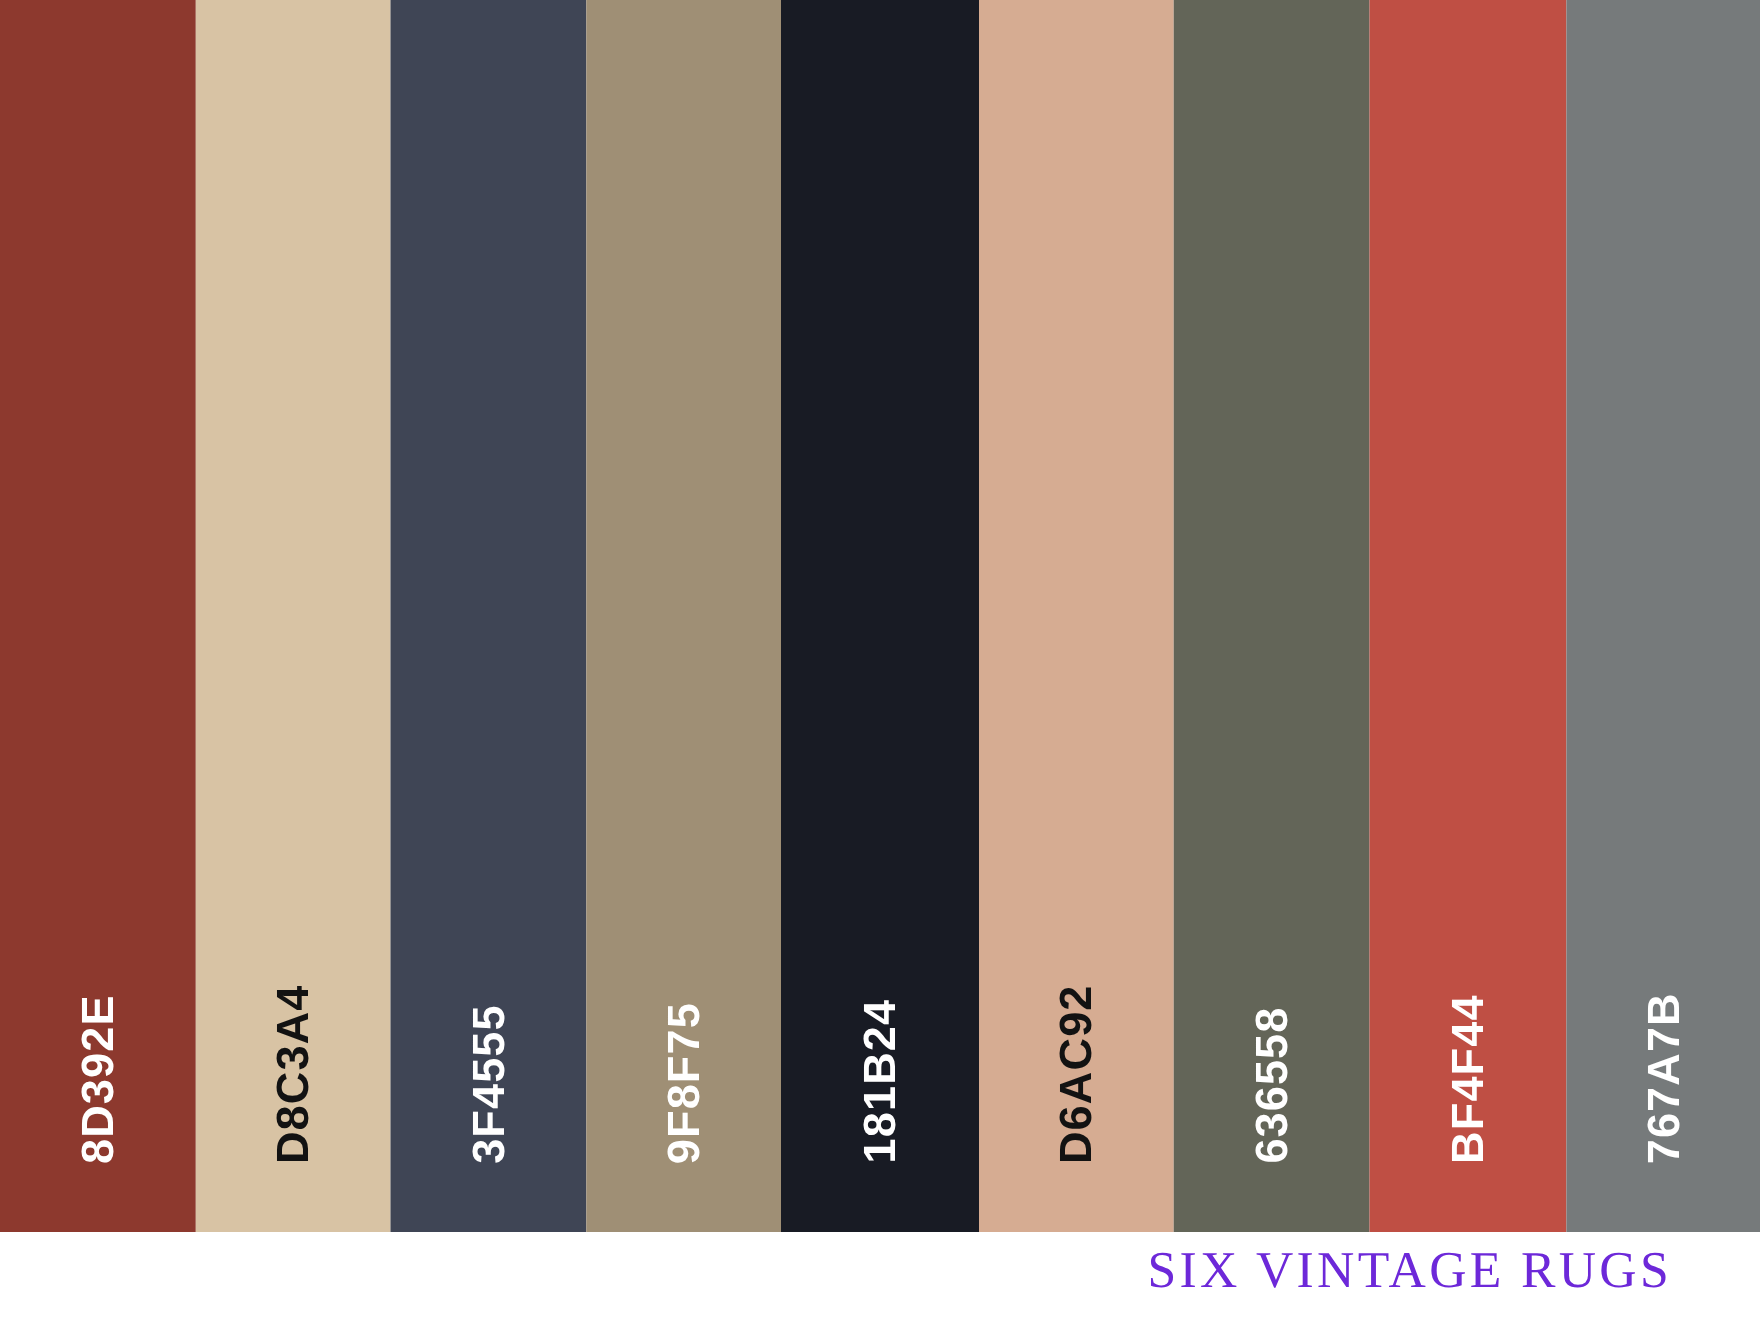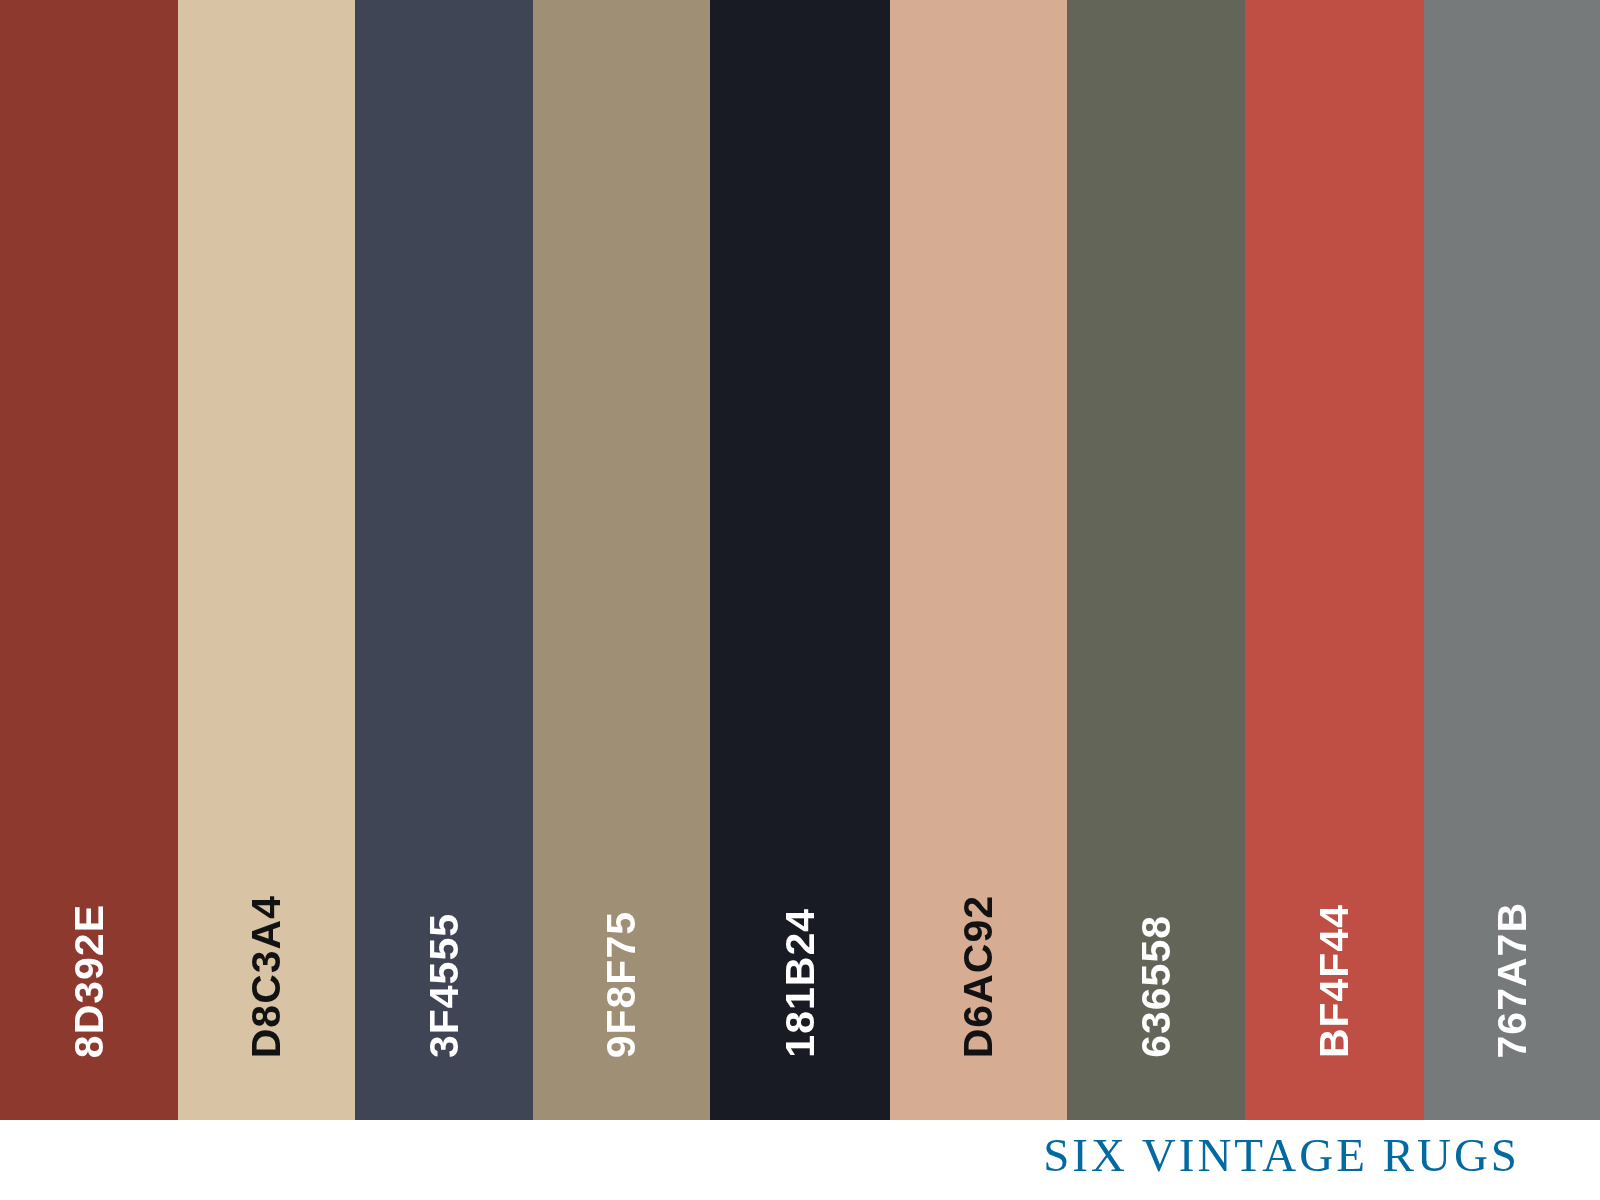--- a/index.html
+++ b/index.html
@@ -124,16 +124,16 @@
         </div>
       </div>
       <div class="swatch" style="width: 176px; background: rgb(118, 122, 123);">
         <div class="label-wrap">
           <span class="label-rot" style="color: rgb(255, 255, 255);">767A7B</span>
         </div>
       </div>
     </div>
 
   <div id="footer-bar" style="background: rgb(255, 255, 255);">
-    <div id="brand-wordmark" style="color: #0369a1; margin-left: 36px;">SIX VINTAGE RUGS</div>
+    <div id="brand-wordmark" style="color: #6d28d9; margin-left: 36px;">SIX VINTAGE RUGS</div>
   </div>
 
 </div>
 
 </body></html>

